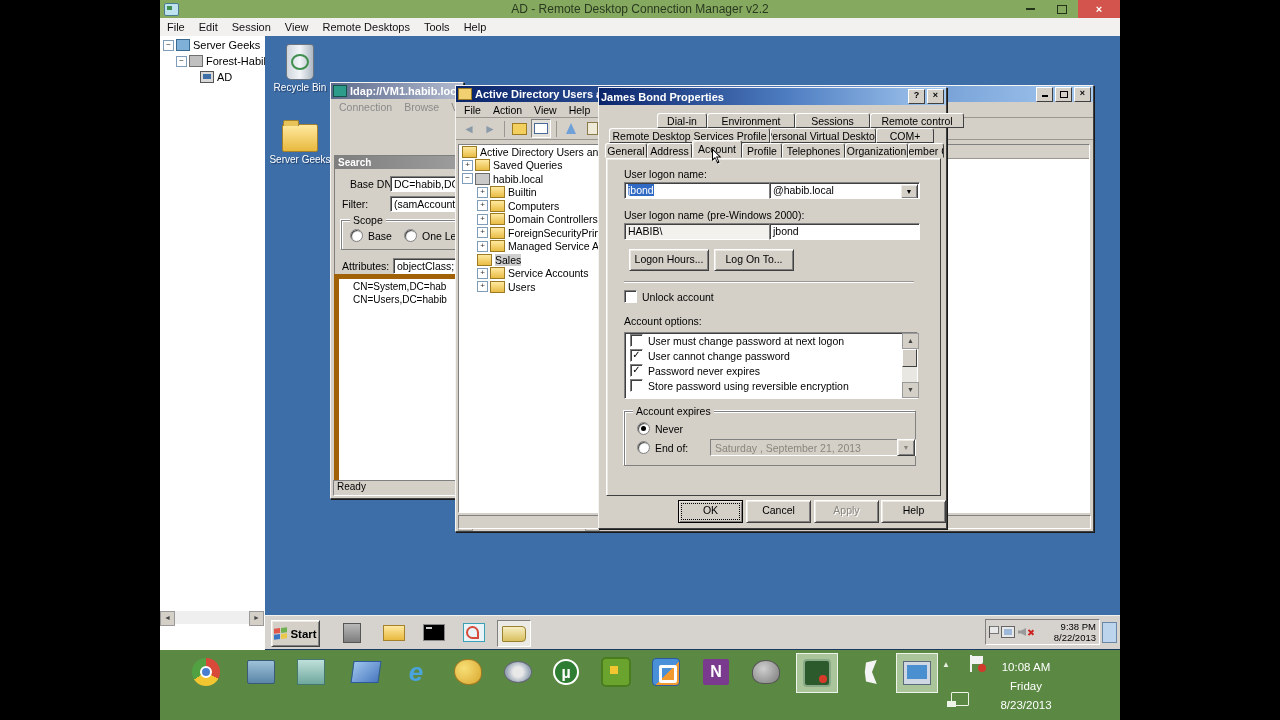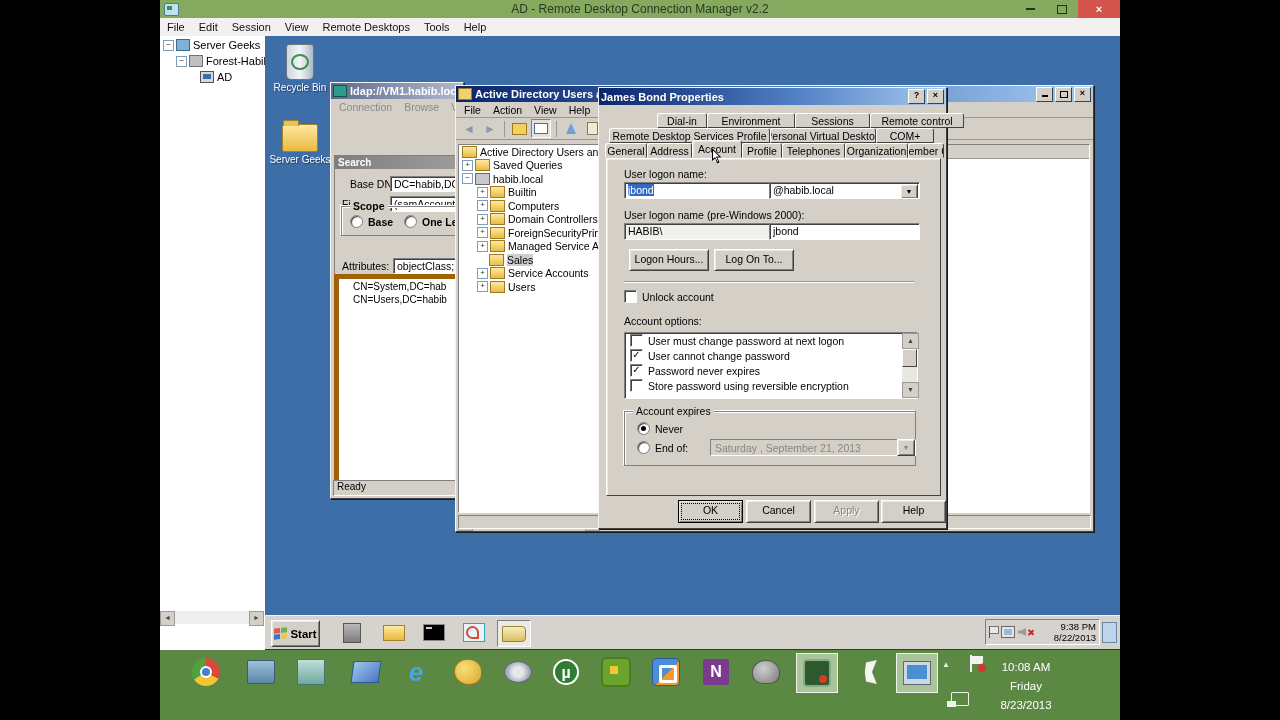--- a/index.html
+++ b/index.html
@@ -261,21 +261,21 @@
       <div id="ldap-search">
         <div class="stitle">Search</div>
         <div class="lrow" style="left:7px;top:22px;padding-left:8px;">
             <span class="lbl2">Base DN:</span>
           </div>
         <div class="field" style="position:absolute;left:55px;top:20px;width:110px;height:12px;">DC=habib,DC=</div>
         <div class="lrow" style="left:7px;top:42px;">
             <span>Filter:</span>
           </div>
         <div class="field" style="position:absolute;left:55px;top:40px;width:110px;height:12px;">(samAccountN</div>
-        <div class="gbox" style="position:absolute;left:6px;top:50px;width:158px;height:28px;font-weight:bold;">
+        <div class="gbox" style="position:absolute;left:6px;top:64px;width:158px;height:28px;">
           <span class="legend">Scope</span>
           <div class="crow" style="position:absolute;left:8px;top:8px;">
             <span class="rad"></span>
             <span>Base</span>
           </div>
           <div class="crow" style="position:absolute;left:62px;top:8px;">
             <span class="rad"></span>
             <span>One Level</span>
           </div>
         </div>
@@ -359,21 +359,21 @@
         <div class="trow" style="padding-left:18px;">
           <span class="expbox">+</span>
           <span class="tf"></span>
             <span>ForeignSecurityPrincipa</span>
         </div>
         <div class="trow" style="padding-left:18px;">
           <span class="expbox">+</span>
           <span class="tf"></span>
             <span>Managed Service Accou</span>
         </div>
-        <div class="trow" style="padding-left:30px;">
+        <div class="trow" style="padding-left:18px;">
           <span class="tf"></span>
             <span class="sel">Sales</span>
         </div>
         <div class="trow" style="padding-left:18px;">
           <span class="expbox">+</span>
           <span class="tf"></span>
             <span>Service Accounts</span>
         </div>
         <div class="trow" style="padding-left:18px;">
           <span class="expbox">+</span>

